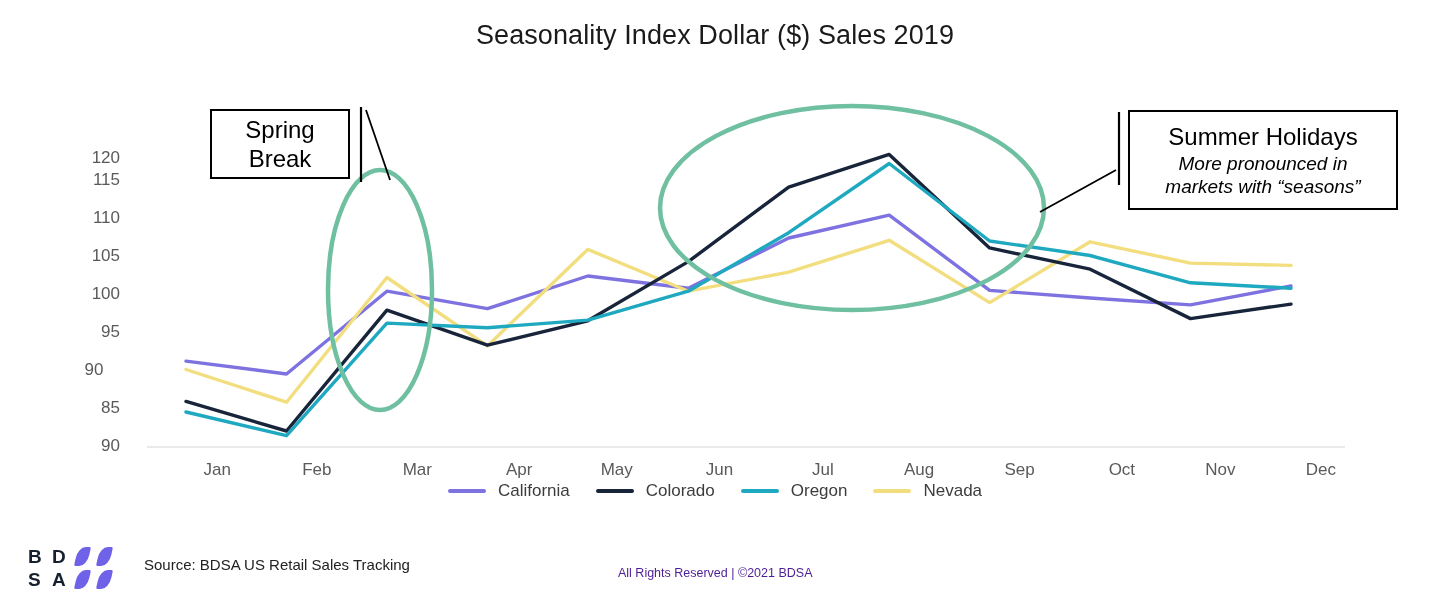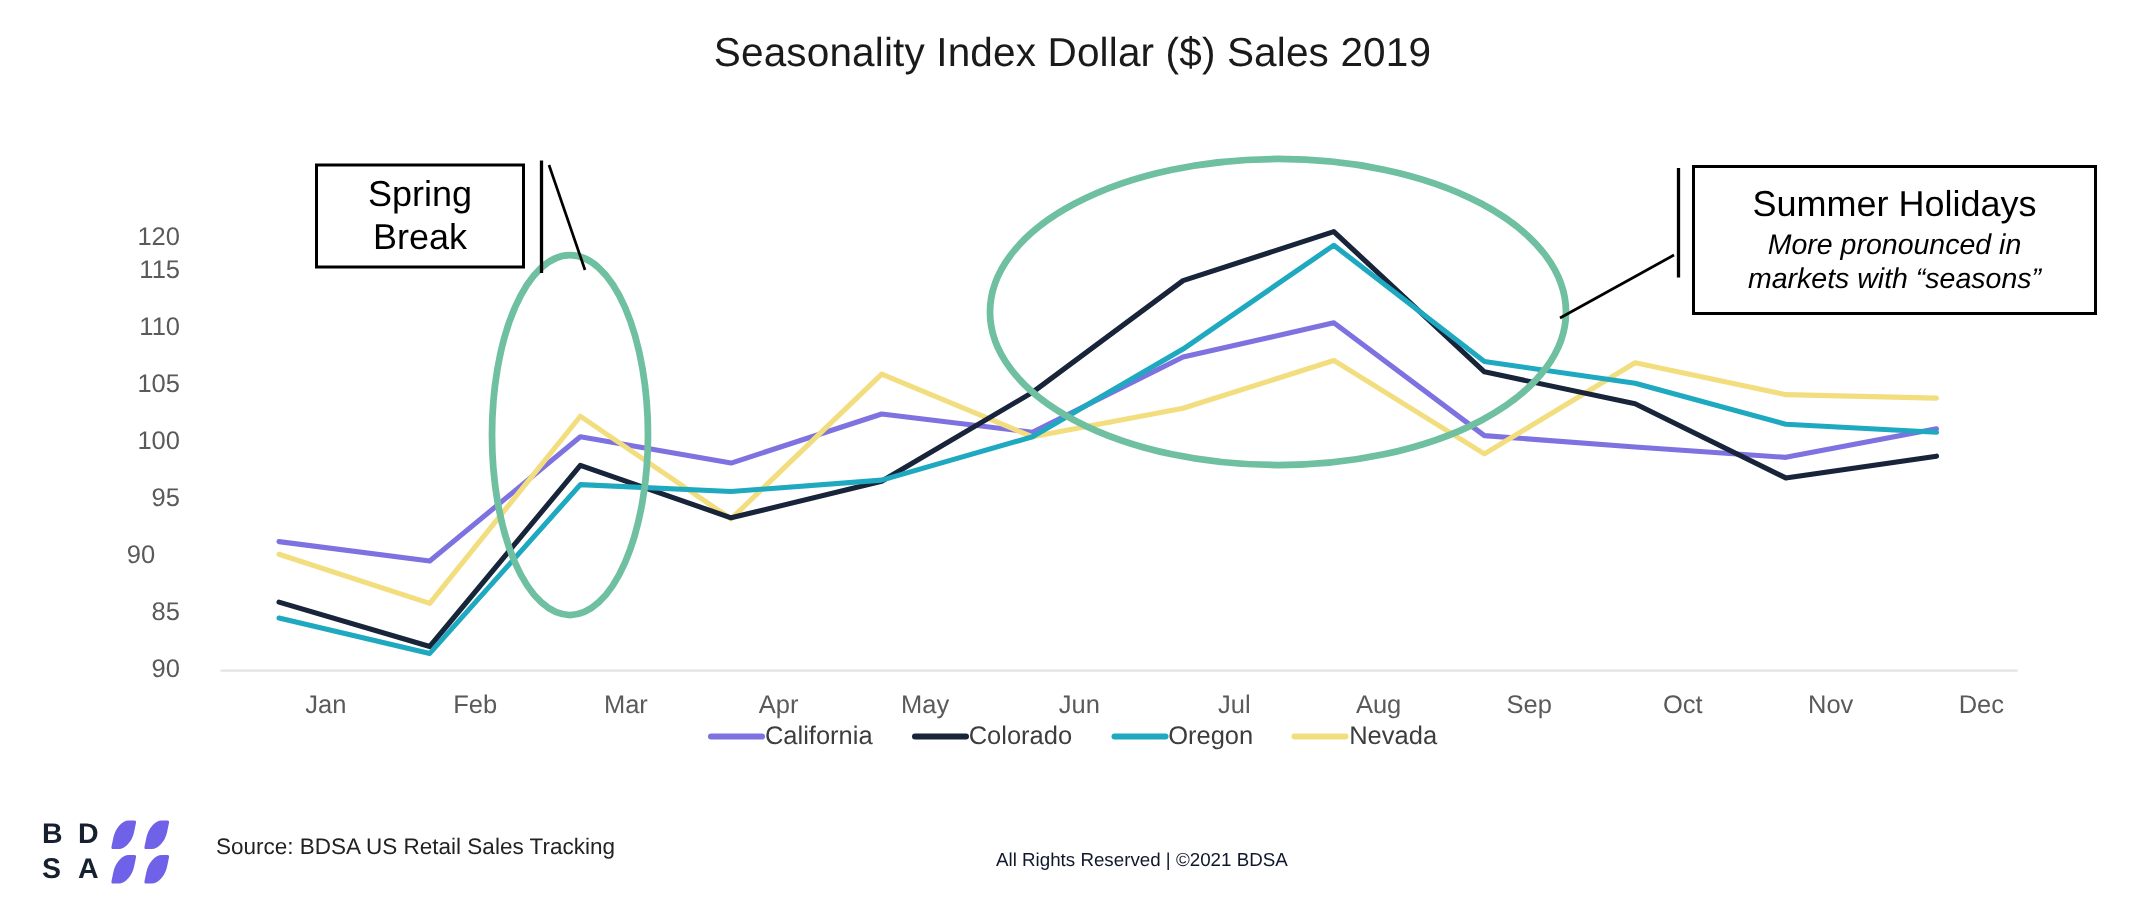--- a/index.html
+++ b/index.html
@@ -60,21 +60,21 @@
     top: 481px;
     width: 1430px;
     display: flex;
     justify-content: center;
     align-items: center;
     gap: 26px;
   }
   .legend-item {
     display: flex;
     align-items: center;
-    gap: 0;
+    gap: 12px;
   }
   .legend-swatch {
     display: block;
     width: 38px;
     height: 4px;
     border-radius: 2px;
   }
   .legend-label {
     font-size: 17px;
     color: #3d3d3d;
@@ -126,22 +126,21 @@
     left: 144px;
     top: 556px;
     font-size: 15px;
     color: #222222;
   }
   .footer-rights {
     position: absolute;
     left: 618px;
     top: 566px;
     font-size: 12.5px;
-    color: #0f172a;
-    margin-left: 46px;
+    color: #4c1d95;
   }
   #brand-logo {
     position: absolute;
     left: 28px;
     top: 545px;
     width: 92px;
     height: 46px;
     display: grid;
     grid-template-columns: 24px 24px 22px 22px;
     grid-template-rows: 23px 23px;

